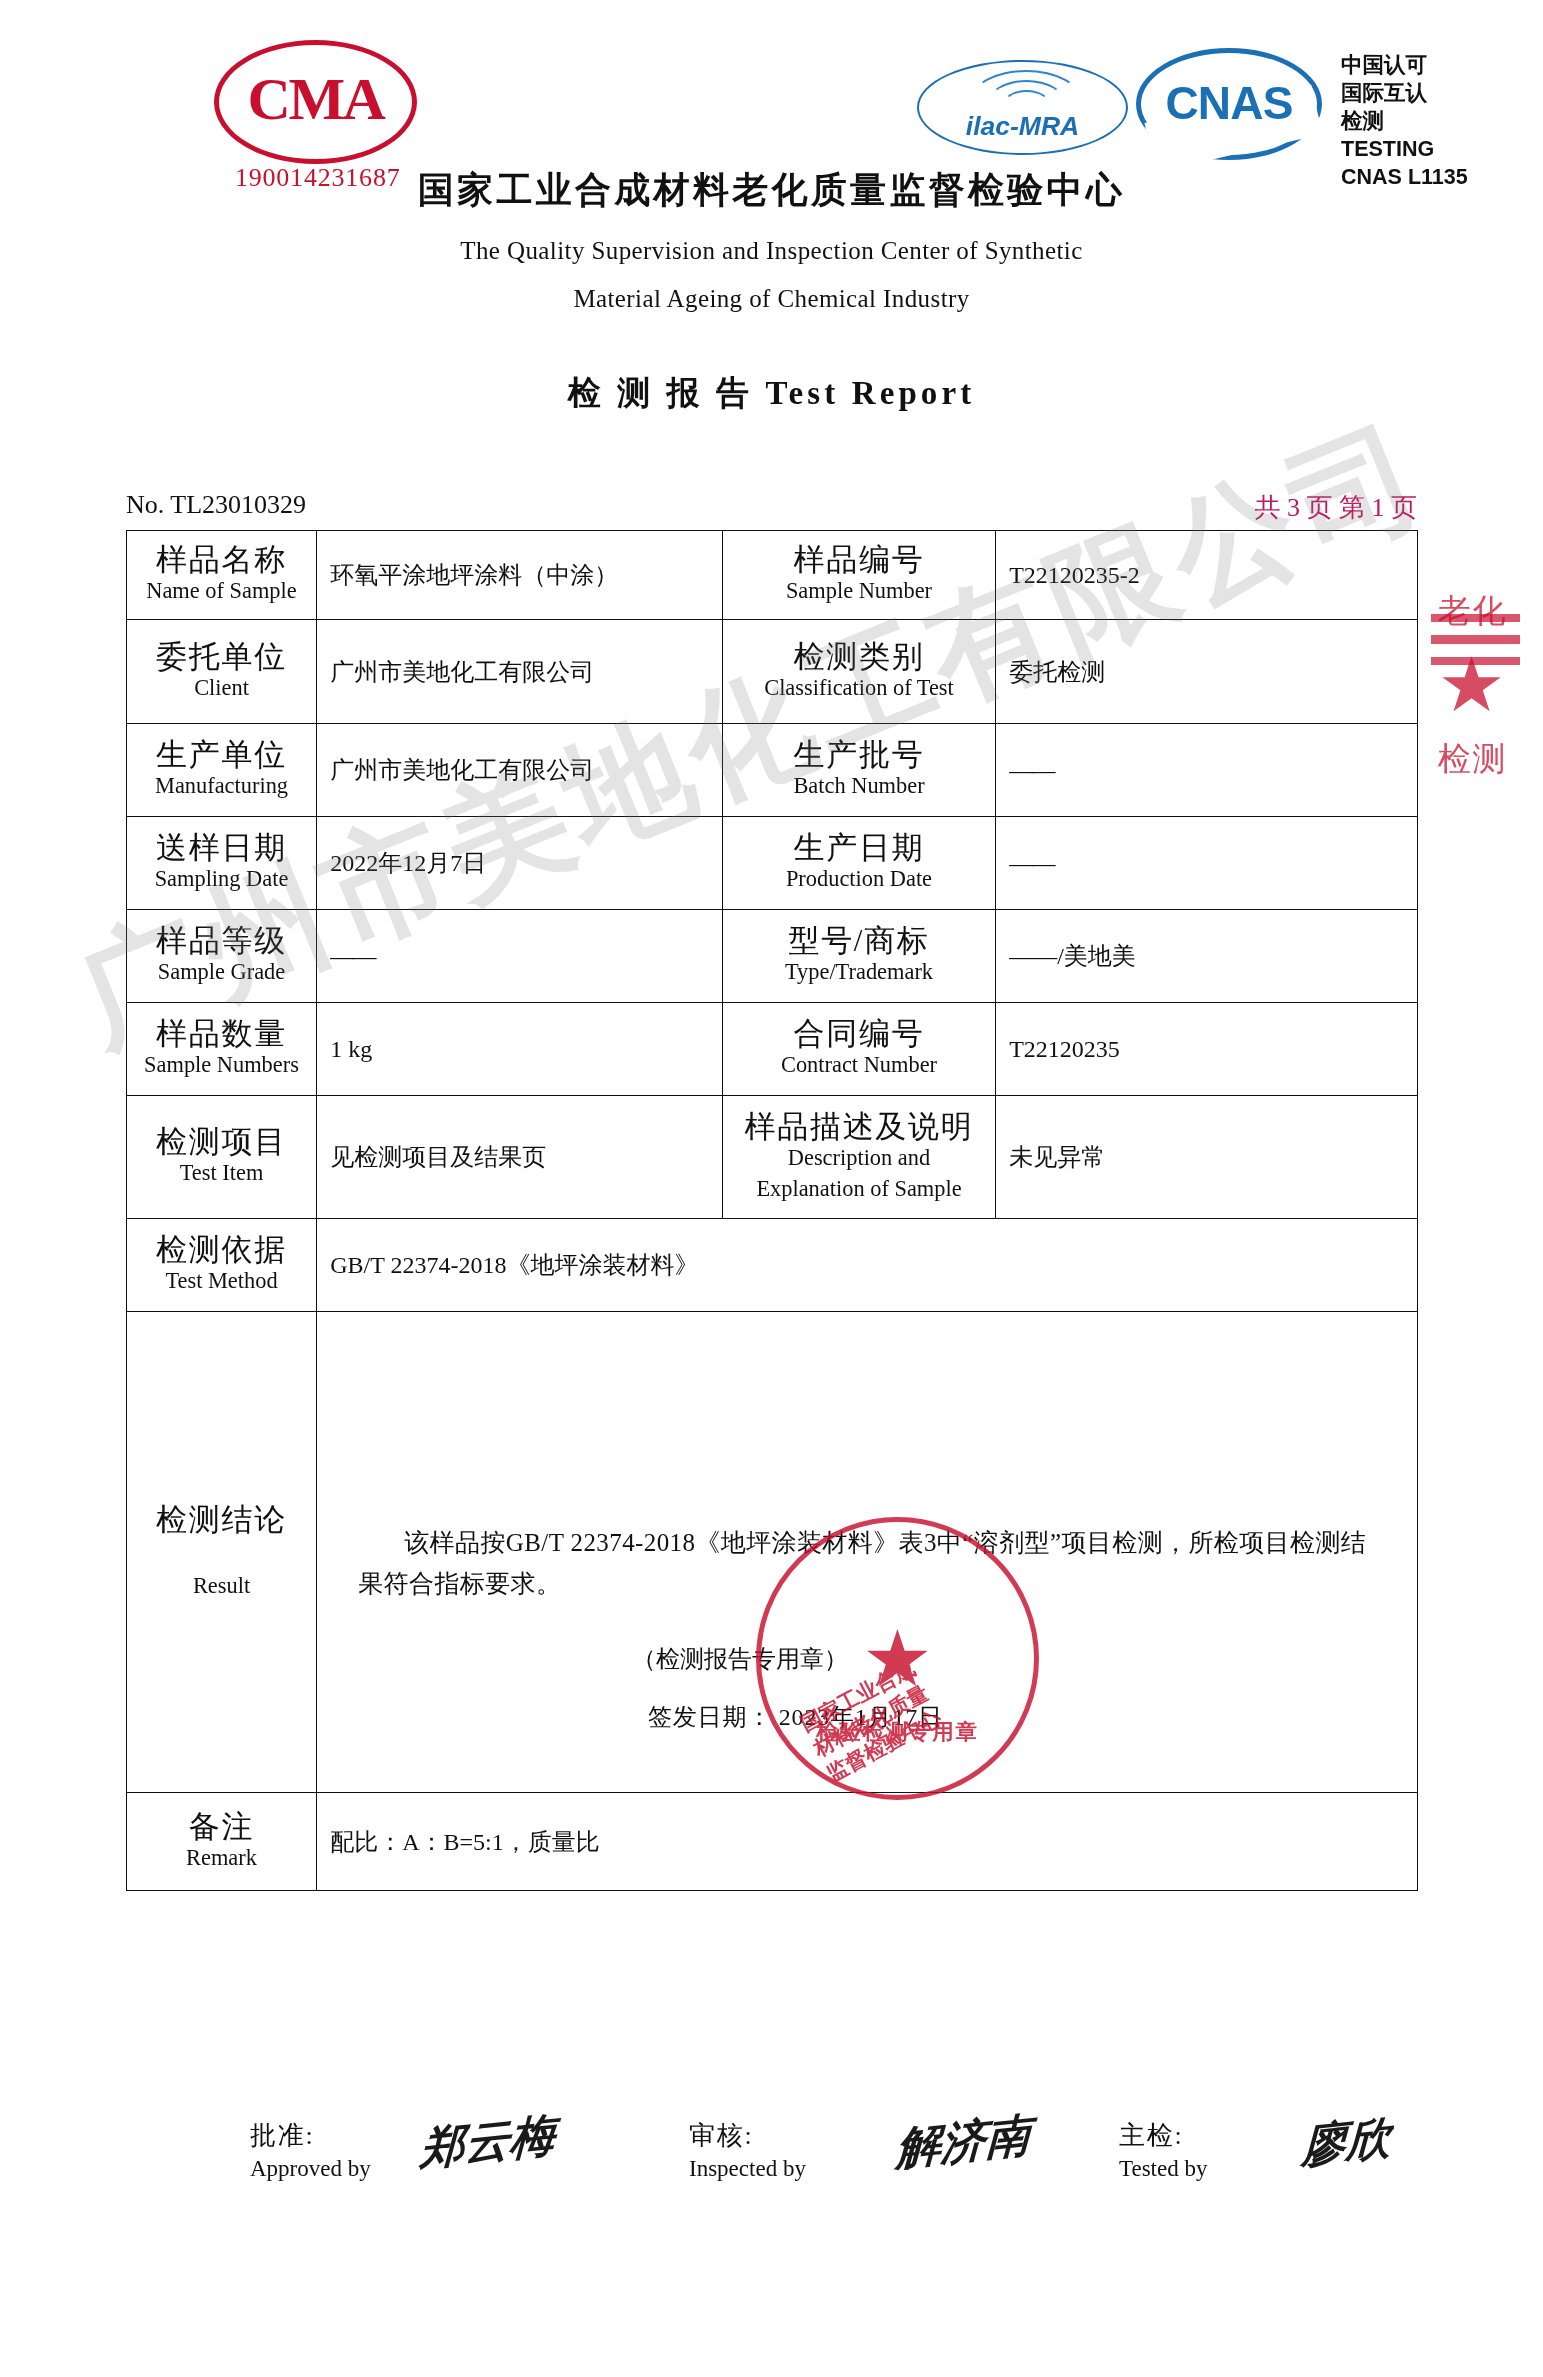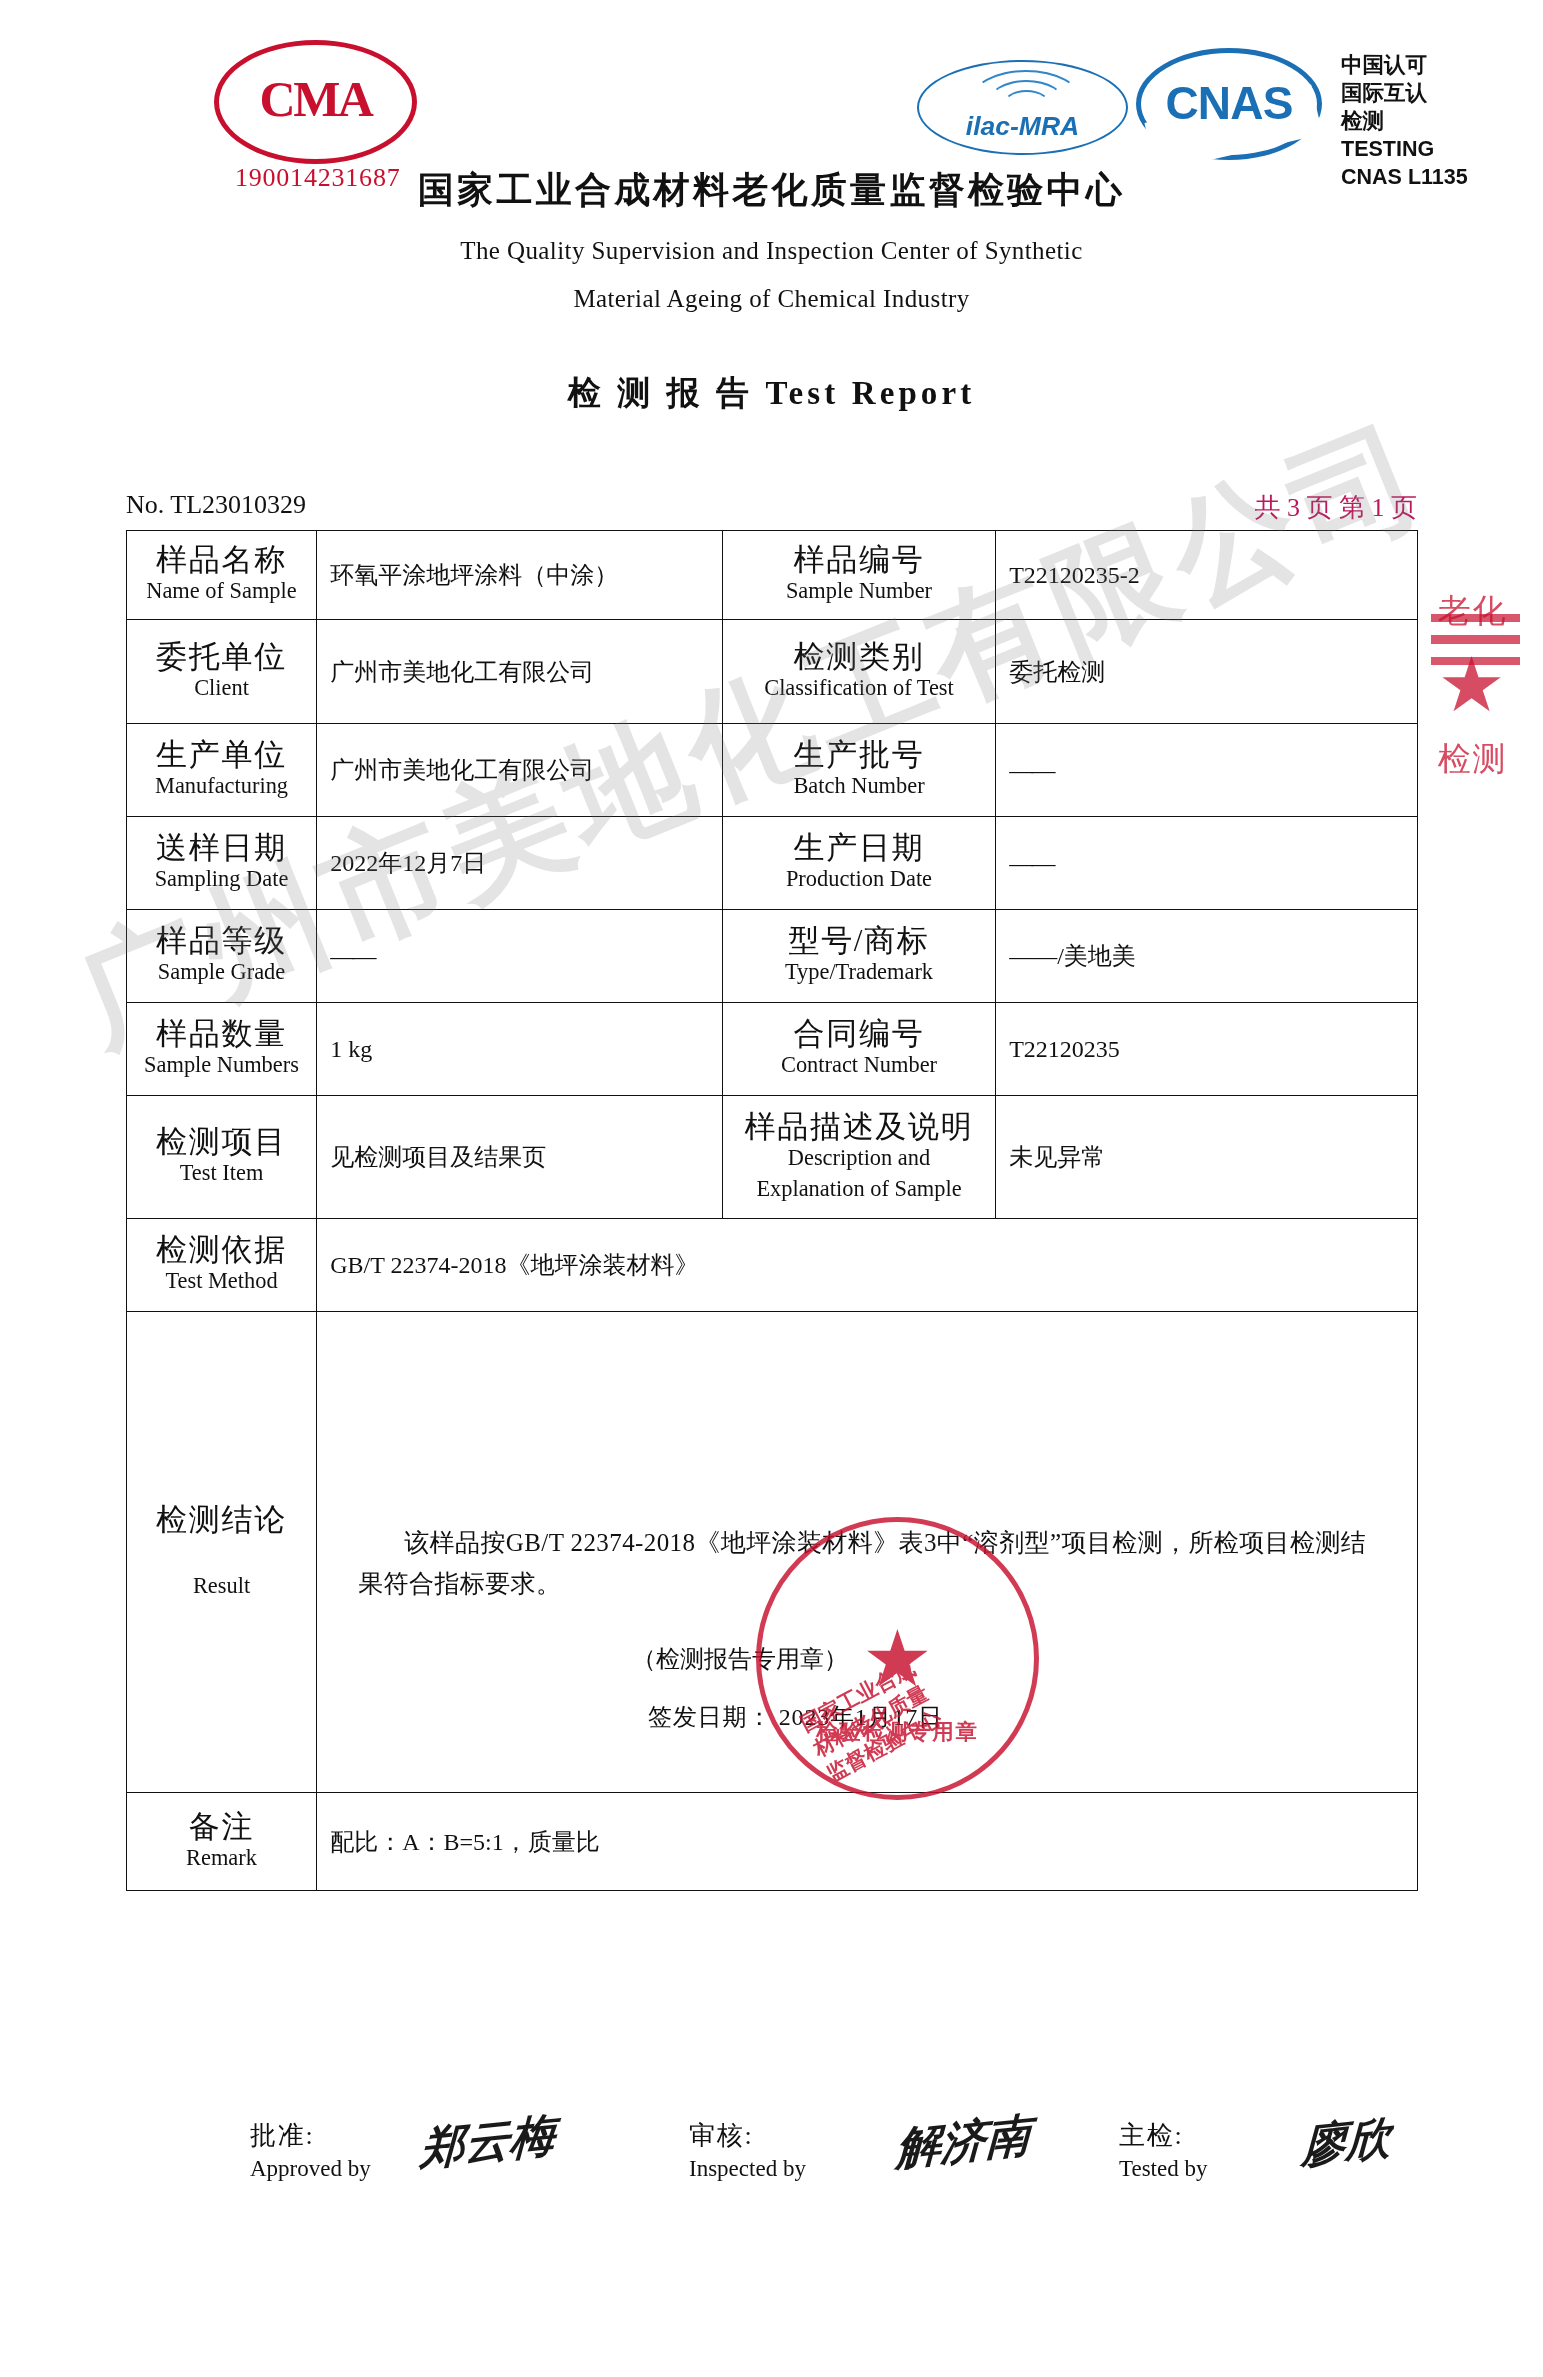--- a/index.html
+++ b/index.html
@@ -41,21 +41,21 @@
     box-sizing: border-box;
   }
   .cma-text {
     position: absolute;
     left: 0;
     top: 21.5px;
     width: 203px;
     text-align: center;
     font-family: "Liberation Serif", serif;
     font-weight: bold;
-    font-size: 50px;
+    font-size: 60px;
     color: #c8102e;
     letter-spacing: -2.5px;
     line-height: 75px;
   }
   .cma-number {
     position: absolute;
     left: -8.3px;
     top: 123px;
     width: 224px;
     text-align: center;

